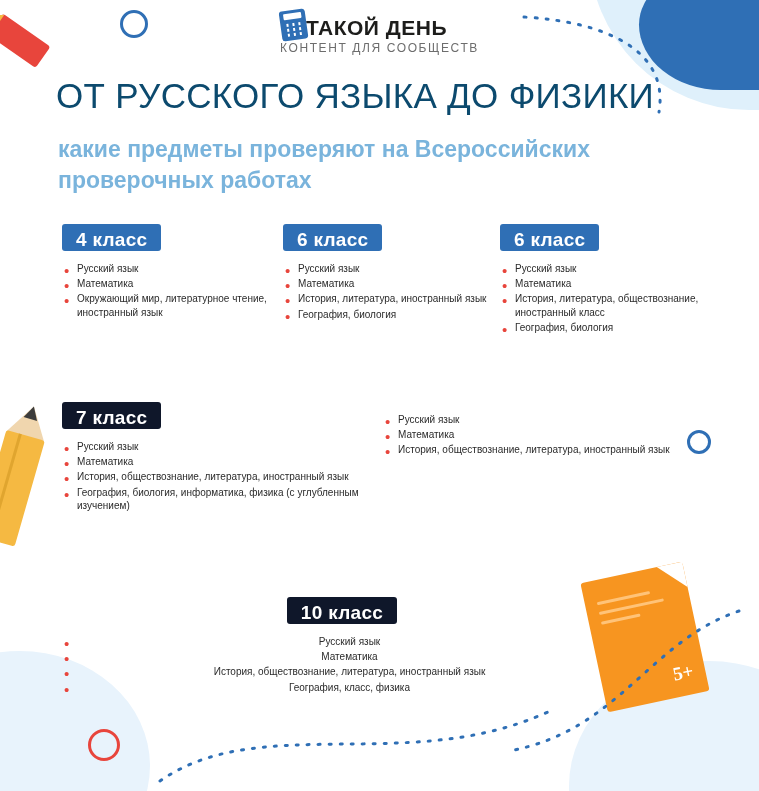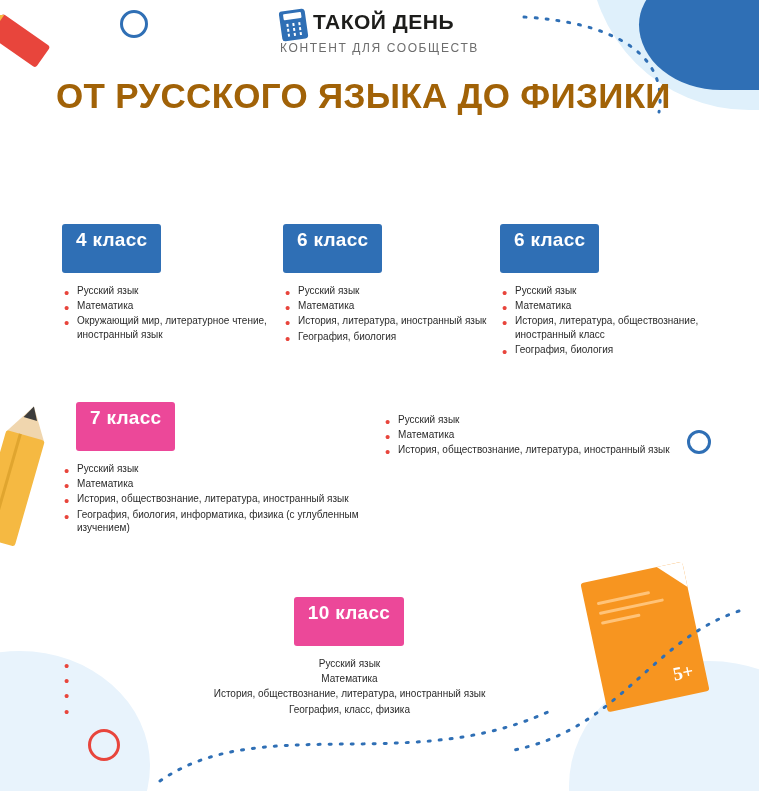--- a/index.html
+++ b/index.html
@@ -145,21 +145,21 @@
   .dots-br { right: 0px; bottom: 0px; }
   .dots-bl { left: 150px; bottom: -10px; }
 
   
   .logo {
     position: absolute;
     top: 10px; left: 50%;
     transform: translateX(-50%);
     text-align: center;
   }
-  .logo-row { display: flex; align-items: flex-start; gap: 7px; }
+  .logo-row { display: flex; align-items: flex-end; }
   .logo-mark {
     width: 26px; height: 30px;
     background: #2f6fb5;
     border-radius: 3px;
     position: relative;
     transform: rotate(-8deg);
   }
   .logo-mark .screen {
     position: absolute; left: 4px; top: 3px;
     width: 18px; height: 6px;
@@ -178,22 +178,22 @@
   .logo-sub {
     margin-top: 1px;
     font-size: 12px; letter-spacing: 1.6px; color: #6d6d6d;
   }
 
   
   .title {
     position: absolute;
     top: 76px; left: 56px;
     font-size: 35px;
-    font-weight: bold;
-    color: #a16207;
+    font-weight: normal;
+    color: #0c4a6e;
     letter-spacing: 0.3px;
     font-family: "Liberation Sans Narrow", "Liberation Sans", sans-serif;
   }
   .subtitle {
     position: absolute;
     top: 134px; left: 58px;
     width: 600px;
     font-size: 23px;
     font-weight: bold;
     line-height: 1.35;
@@ -201,26 +201,26 @@
   }
 
   
   .grade-block { position: absolute; }
   .grade-badge {
     display: inline-block;
     background: #2f6fb5;
     color: #ffffff;
     font-size: 19px;
     font-weight: bold;
-    padding: 5px 14px 22px 14px;
+    padding: 5px 14px 0 14px;
     border-radius: 3px;
     font-family: "Liberation Sans Narrow", "Liberation Sans", sans-serif;
     letter-spacing: 0.3px;
   }
-  .grade-badge.red { background: #ec4899; margin-left: 14px; }
+  .grade-badge.red { background: #0f172a; }
   .grade-list {
     margin: 11px 0 0 0;
     padding: 0;
     list-style: none;
     font-size: 10px;
     color: #2b2b2b;
     line-height: 1.32;
   }
   .grade-list li {
     position: relative;
@@ -295,20 +295,21 @@
       <div class="logo-mark">
         <div class="screen"></div>
         <div class="keys"></div>
       </div>
       <div class="logo-title">ТАКОЙ ДЕНЬ</div>
     </div>
     <div class="logo-sub">КОНТЕНТ ДЛЯ СООБЩЕСТВ</div>
   </div>
 
   <div class="title">ОТ РУССКОГО ЯЗЫКА ДО ФИЗИКИ</div>
+  <div class="subtitle">какие предметы проверяют на Всероссийских проверочных работах</div>
 
   <div class="grade-block gb-4">
     <div class="grade-badge">4 класс</div>
     <ul class="grade-list">
       <li>Русский язык</li>
       <li>Математика</li>
       <li>Окружающий мир, литературное чтение, иностранный язык</li>
     </ul>
   </div>
 

